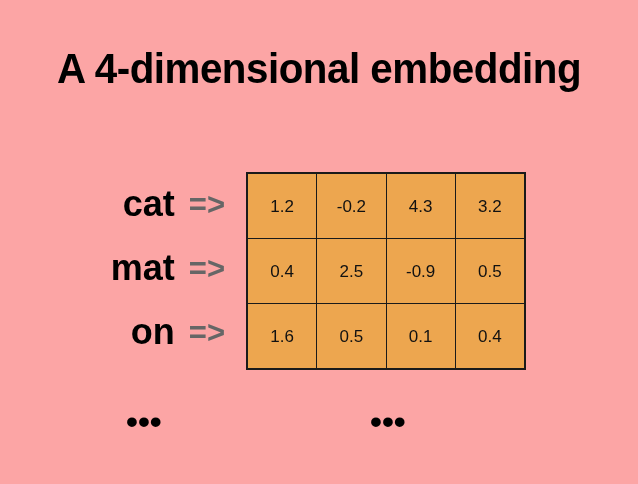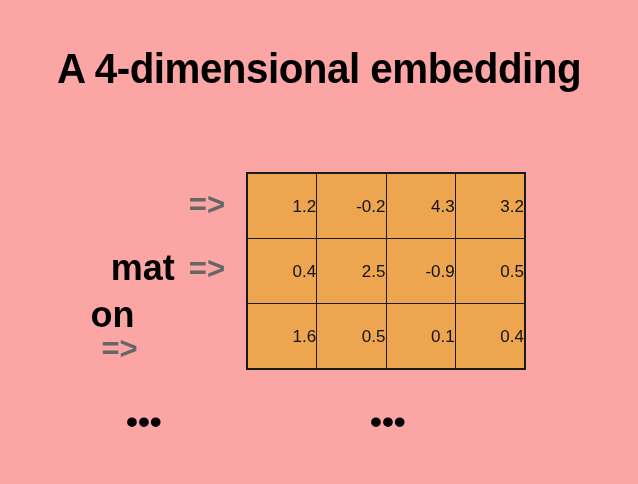--- a/index.html
+++ b/index.html
@@ -65,21 +65,21 @@
     width: 230px;
     height: 64px;
     display: flex;
     align-items: center;
     justify-content: flex-end;
     padding-right: 5px;
     box-sizing: border-box;
   }
   .word-row.r0 { top: 0px; }
   .word-row.r1 { top: 64px; }
-  .word-row.r2 { top: 128px; flex-direction: column; }
+  .word-row.r2 { top: 128px; }
 
   .word-label {
     font-family: "Liberation Sans", sans-serif;
     font-weight: bold;
     font-size: 36px;
     line-height: 36px;
     color: #000000;
     white-space: nowrap;
   }
 
@@ -104,21 +104,21 @@
     table-layout: fixed;
     background: #eda64f;
     border: 2px solid #1a1a1a;
     box-sizing: border-box;
   }
   #embedding-matrix td {
     width: 68.25px;
     height: 64px;
     border: 1.5px solid #1a1a1a;
     background: #eda64f;
-    text-align: right;
+    text-align: center;
     vertical-align: middle;
     font-family: "Liberation Sans", sans-serif;
     font-weight: normal;
     font-size: 17px;
     line-height: 17px;
     color: #111111;
     padding: 0;
   }
 
   
@@ -149,20 +149,21 @@
 
 <div id="slide">
 
   <div id="slide-title">A 4-dimensional embedding</div>
 
   <div id="embedding-block">
 
     <div id="word-column">
 
       <div class="word-row r0">
+        <span class="word-label">cat</span>
         <span class="arrow-label">=&gt;</span>
       </div>
 
       <div class="word-row r1">
         <span class="word-label">mat</span>
         <span class="arrow-label">=&gt;</span>
       </div>
 
       <div class="word-row r2">
         <span class="word-label">on</span>

